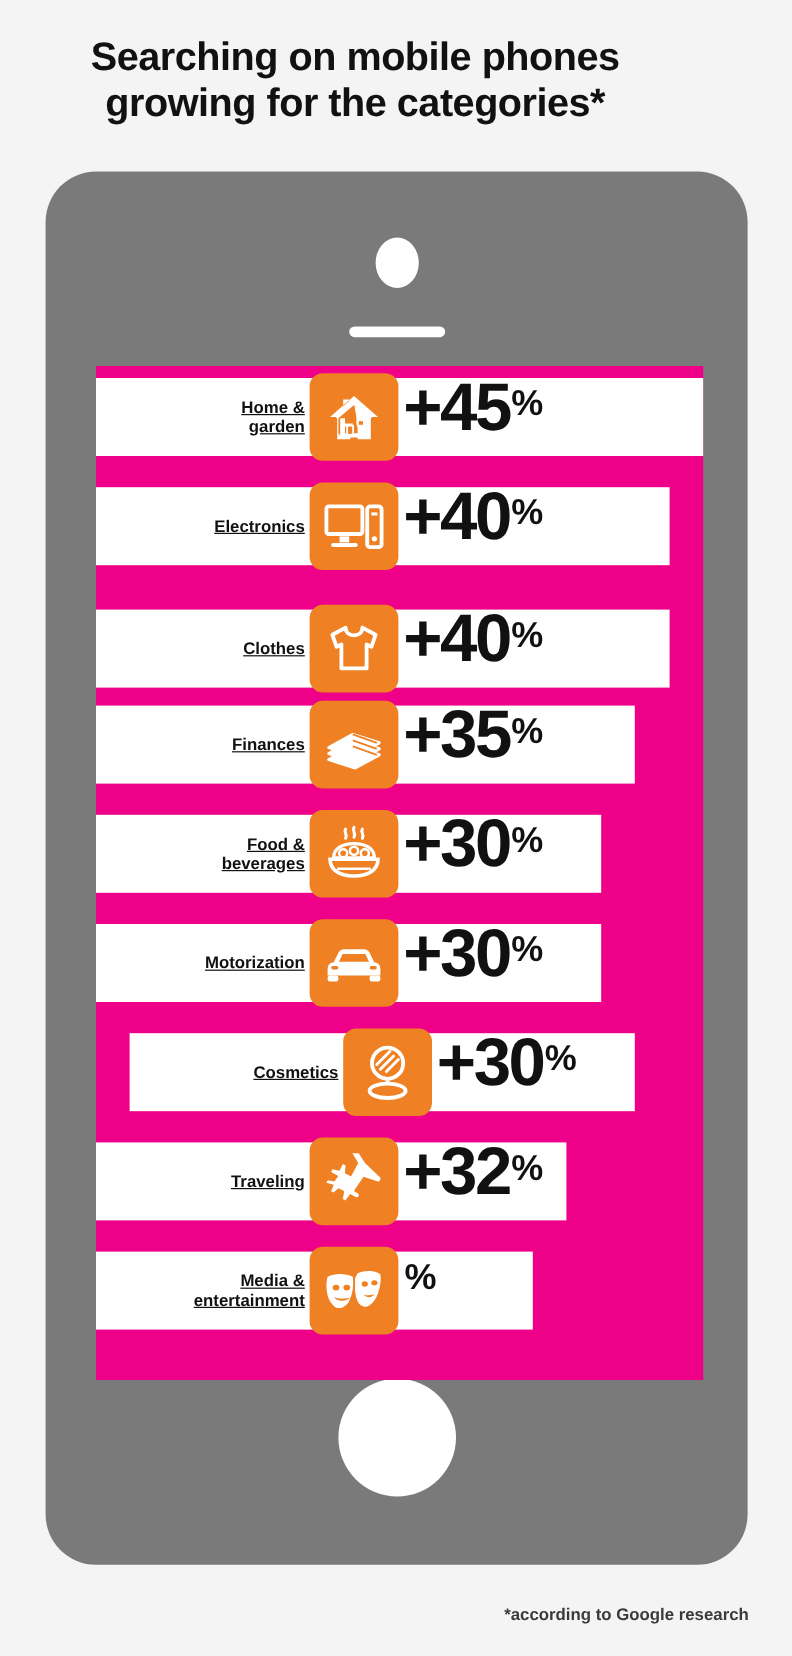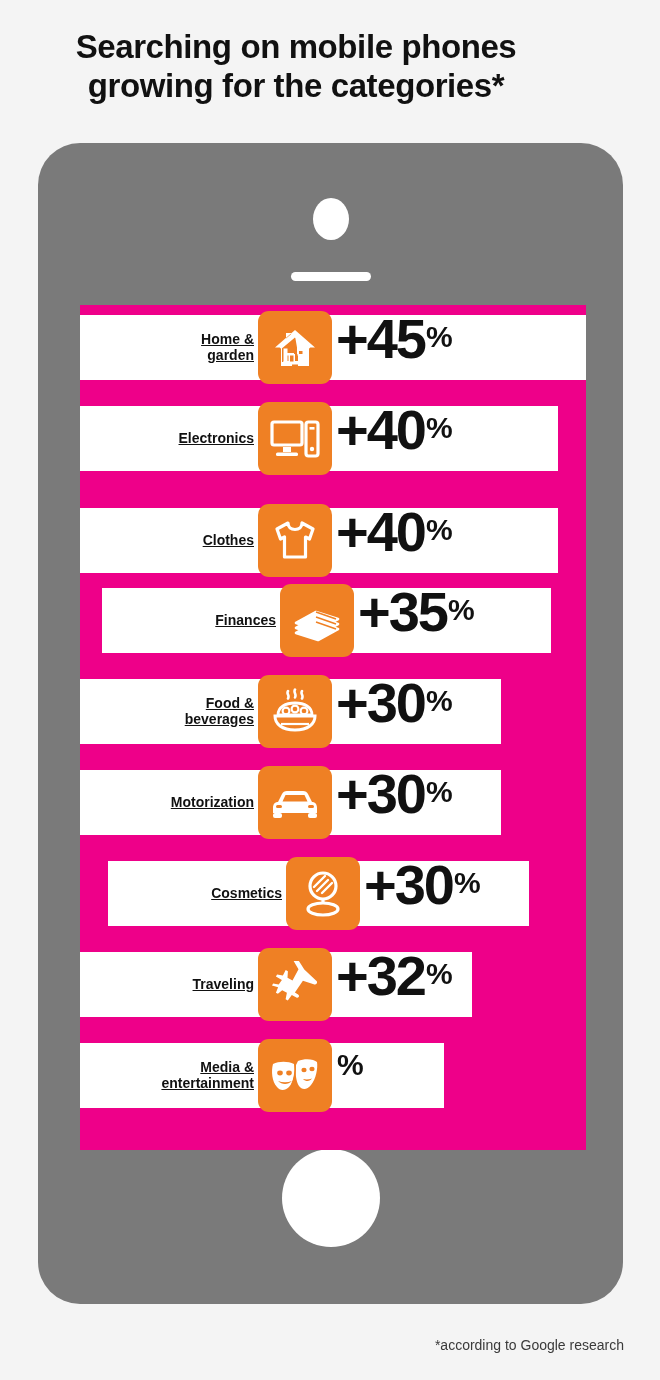--- a/index.html
+++ b/index.html
@@ -178,21 +178,21 @@
     margin-left: 1px;
   }
 
   
   .footnote {
     position: absolute;
     right: 36px;
     bottom: 27px;
     font-size: 14px;
     color: #3a3a3a;
-    font-weight: normal;
+    font-weight: bold;
     margin-top: 48px;
   }
 </style>
 </head>
 <body>
 
 <div class="page">
 
   <h1 class="title">Searching on mobile phones
 growing for the categories*</h1>
@@ -253,21 +253,21 @@
           <div class="tile">
             <svg width="48" height="46" viewBox="0 0 48 46">
               <path d="M17 5 6 11l3.5 10 4-2v20h21V19l4 2L42 11 31 5c0 4.2-3 6.5-7 6.5S17 9.2 17 5z" fill="none" stroke="#fff" stroke-width="3.2" stroke-linejoin="round"></path>
             </svg>
           </div>
           <div class="value">
             <span class="num">+40</span>
             <span class="pct">%</span>
           </div>
         </div>
-        <div class="row" style="top: 279px; margin-left: 22px;">
+        <div class="row" style="top: 279px;">
           <div class="bar" style="width: 449px;"></div>
           <div class="row-label">Finances</div>
           <div class="tile">
             <svg width="50" height="44" viewBox="0 0 50 44">
               <g fill="none" stroke="#fff" stroke-width="2.6" stroke-linejoin="round">
                 <path d="M4 24 24 13l22 7-20 11z" fill="#fff"></path>
                 <path d="M4 29 24 18l22 7-20 11z" fill="#fff"></path>
                 <path d="M4 34 24 23l22 7-20 11z" fill="#fff"></path>
               </g>
               <path d="M24 13 44 20" stroke="#ef8024" stroke-width="1.6"></path>

